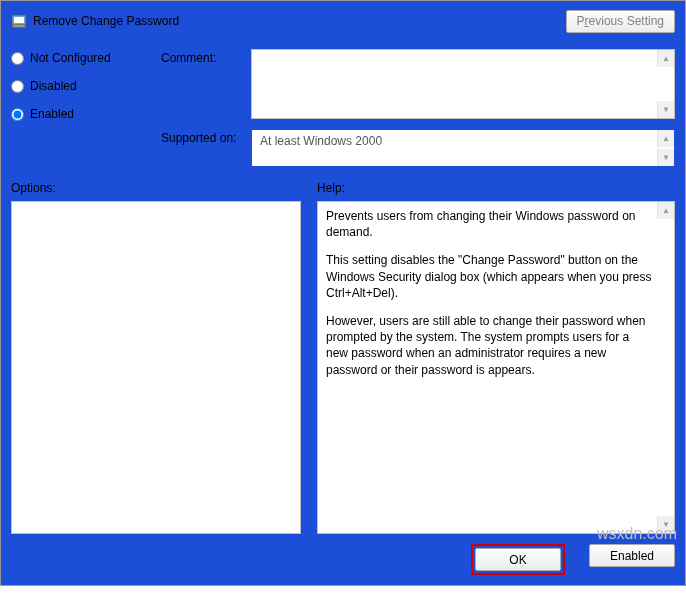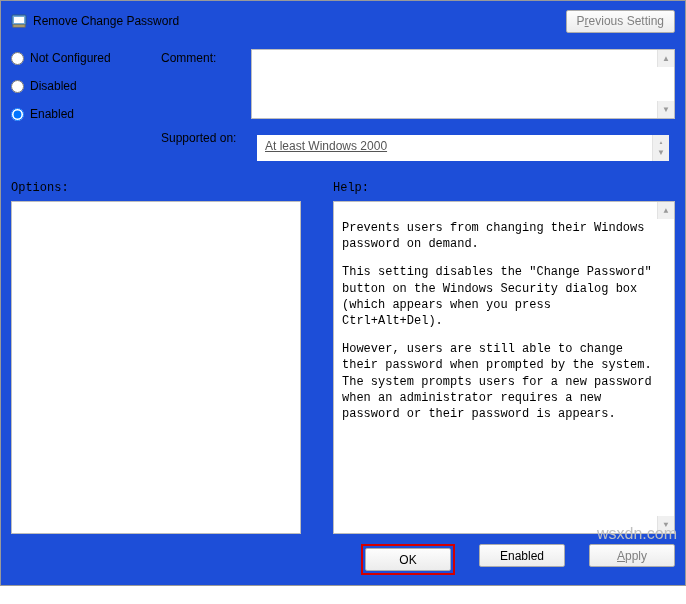--- a/index.html
+++ b/index.html
@@ -107,53 +107,51 @@
     user-select: none;
   }
   .scroll-stub.bottom { top: auto; bottom: 0; }
   .supported-row {
     display: flex;
     margin-top: 10px;
     justify-content: center;
   }
   .supported-box {
     flex: 1;
-    border: 6px solid #1d4ed8;
+    border: 1px solid #1d4ed8;
     height: 38px;
     position: relative;
     padding: 4px 22px 4px 8px;
     background: #fff;
     color: #555;
-    text-decoration: underline;
   }
   .middle {
     display: flex;
-    gap: 32px;
+    gap: 16px;
     margin-top: 14px;
     flex: 1;
     min-height: 0;
-    font-family: Liberation Mono, monospace;
   }
   .col {
     flex: 1;
     display: flex;
     flex-direction: column;
     min-width: 0;
   }
   .col-left { flex: 0 0 290px; }
   .col-label { margin-bottom: 6px; }
   .panel {
     flex: 1;
     border: 1px solid #bdbdbd;
     background: #fff;
     position: relative;
     padding: 6px 22px 6px 8px;
     overflow: hidden;
   }
-  .panel p { margin: 12px 0 12px 0; line-height: 1.35; }
+  .panel p { margin: 0 0 12px 0; line-height: 1.35; }
   .footer {
     display: flex;
     justify-content: flex-end;
     gap: 24px;
     margin-top: 10px;
   }
   .ok-wrap {
     border: 2px solid #d40000;
     padding: 2px;
     display: inline-flex;
@@ -236,17 +234,16 @@
         <div class="scroll-stub bottom">▼</div>
       </div>
     </div>
   </div>
 
   <div class="footer">
     <span class="ok-wrap">
       <button class="win">OK</button>
     </span>
     <button class="win">Enabled</button>
-    <button class="win" disabled=""><span class="ul">A</span><span>pply</span></button>
   </div>
 
   <div class="watermark">wsxdn.com</div>
 </div>
 
 </body></html>

